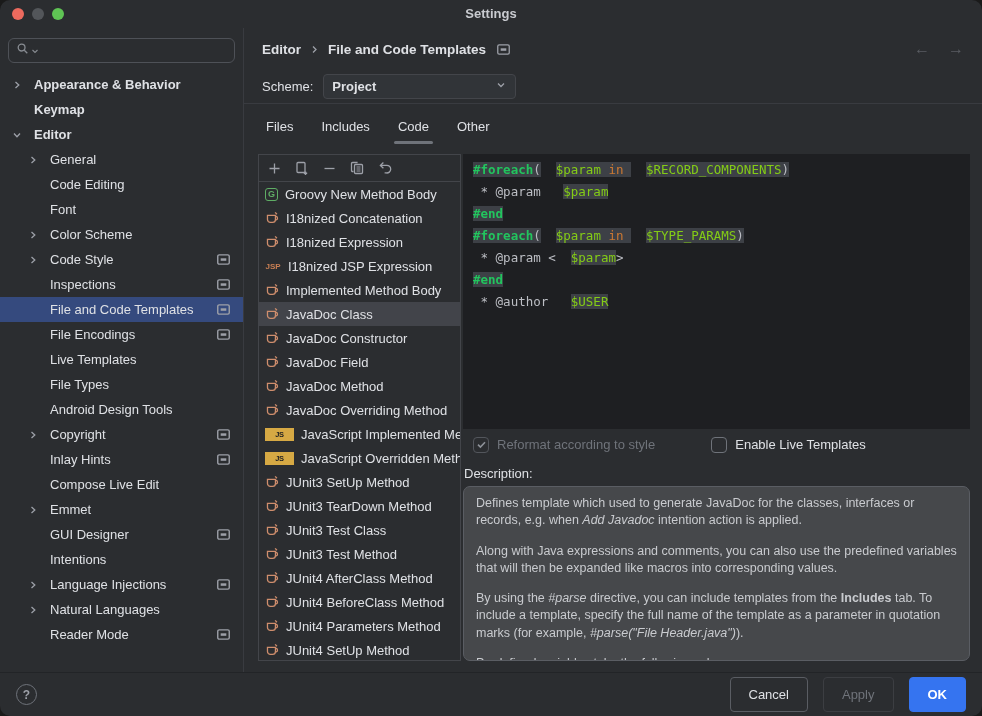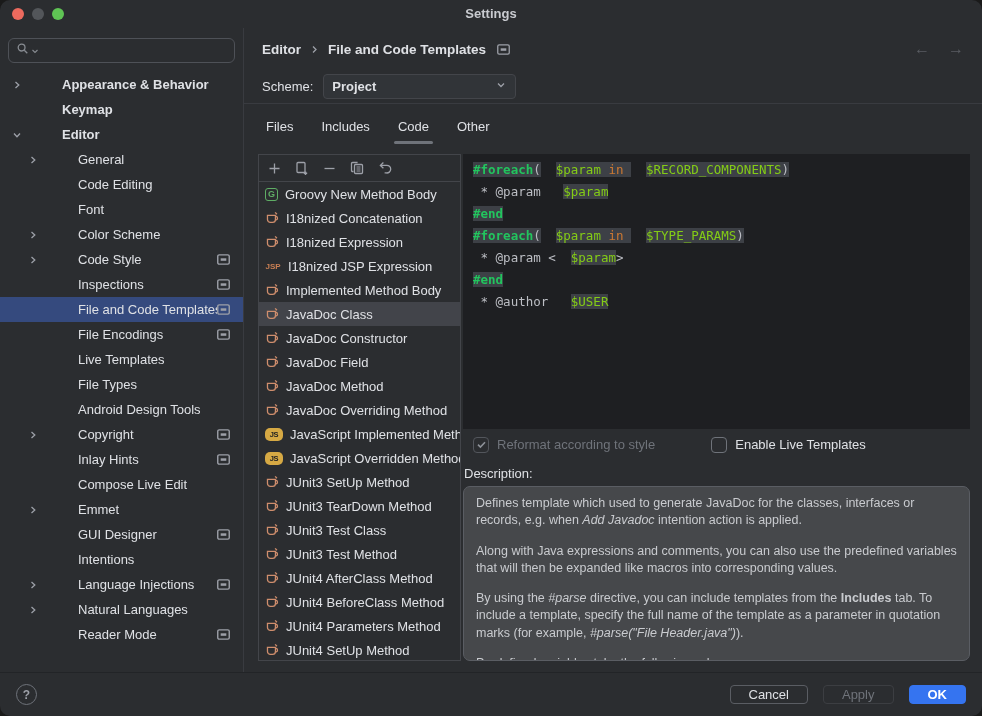--- a/index.html
+++ b/index.html
@@ -24,21 +24,21 @@
   .search { margin:10px 8px 8px 8px; height:25px; border:1px solid #4E5157; border-radius:6px;
     display:flex; align-items:center; padding:0 7px; gap:1px; }
   .search input { flex:1; background:transparent; border:none; outline:none; color:#DFE1E5;
     font-family:"Liberation Sans",sans-serif; font-size:13px; min-width:0; }
   .tree { position:absolute; top:44px; left:0; right:0; bottom:0; overflow:hidden; }
   .trow { height:25px; display:flex; align-items:center; padding-left:12px; cursor:default; }
   .trow.lvl1 { padding-left:28px; }
   .trow.bold .tlabel { font-weight:700; }
   .trow.selected { background:#354A7E; }
   .chev { width:22px; flex:none; display:flex; align-items:center; }
-  .tlabel { flex:1; white-space:nowrap; overflow:hidden;margin-left:28px; }
+  .tlabel { flex:1; white-space:nowrap; overflow:hidden; }
   .proj { width:26px; flex:none; display:flex; align-items:center; justify-content:flex-start; }
   
   .content { flex:1; display:flex; flex-direction:column; min-width:0; }
   .header-row { height:42px; display:flex; align-items:center; padding:0 18px; gap:9px; }
   .crumb { font-weight:700; font-size:13.5px; }
   .crumb-sep { display:flex; align-items:center; }
   .bc-icon { display:flex; align-items:center; margin-left:2px; }
   .nav-arrows { margin-left:auto; display:flex; gap:18px; color:#5A5D63; font-size:16px; }
   .nav-arrows span { cursor:default; }
   .scheme-row { height:34px; display:flex; align-items:center; padding:0 18px;
@@ -58,21 +58,21 @@
   .list-toolbar { height:27px; flex:none; border-bottom:1px solid #43454A; display:flex;
     align-items:center; padding:0 8px; gap:12px; }
   .tbtn { display:flex; align-items:center; cursor:default; }
   .tpl-list { flex:1; overflow:hidden; }
   .titem { height:24px; display:flex; align-items:center; padding:0 6px; gap:7px;
     white-space:nowrap; overflow:hidden; }
   .titem.selected { background:#42444A; }
   .ic { width:14px; height:14px; flex:none; display:flex; align-items:center; justify-content:center; }
   .ic-groovy { width:13px; height:13px; border:1px solid #5FAD65; border-radius:3px;
     color:#5FAD65; font-size:9px; font-weight:700; }
-  .ic-js { width:18px; height:13px; background:#D6A944; border-radius:5px; color:#1E1F22;
+  .ic-js { width:29px; height:13px; background:#D6A944; border-radius:0; color:#1E1F22;
     font-size:7.5px; font-weight:700; letter-spacing:-0.3px; }
   .ic-jsp { color:#C97F54; font-size:8px; font-weight:700; width:16px; }
   .editor-pane { flex:1; display:flex; flex-direction:column; margin-left:2px; min-width:0; min-height:0; }
   .code { height:275px; flex:none; background:#1E1F22; font-family:"DejaVu Sans Mono",monospace;
     font-size:12.5px; line-height:22px; padding:5px 10px; color:#BCBEC4; white-space:pre;
     overflow:hidden; }
   .code .h { background:#3D4046; }
   .code .dir { color:#22c55e; font-weight:700; }
   .code .var { color:#84cc16;margin-left:15px; }
   .code .kw { color:#CC7832; }
@@ -87,21 +87,21 @@
   .desc-box { flex:1; background:#46484B; border:1px solid #5A5D63; border-radius:7px;
     padding:8px 12px; color:#C9CBCF; font-size:12.5px; line-height:1.38; overflow:hidden; }
   .desc-box p { margin-bottom:13px; }
   
   .footer { position:absolute; left:0; right:0; bottom:0; height:44px;
     border-top:1px solid #222427; display:flex; align-items:center; padding:0 16px; gap:15px; }
   .help { width:21px; height:21px; border:1.5px solid #6F737A; border-radius:50%;
     color:#9DA0A8; display:flex; align-items:center; justify-content:center;
     font-size:12px; font-weight:700; }
   .fspacer { flex:1; }
-  .btn { height:19px; padding:0 18px; border-radius:4px; border:1px solid #5A5D63;
+  .btn { height:35px; padding:0 18px; border-radius:4px; border:1px solid #5A5D63;
     background:transparent; color:#DFE1E5; font-size:13px;
     font-family:"Liberation Sans",sans-serif; cursor:default; }
   .btn.disabled { border-color:#3C3E42; color:#6F737A; }
   .btn.primary { background:#3574F0; border-color:#3574F0; color:#FFFFFF; font-weight:700; }
   i.it { font-style:italic; } b.bd { font-weight:700; }
 </style>
 </head>
 <body>
 
 <div class="window">

